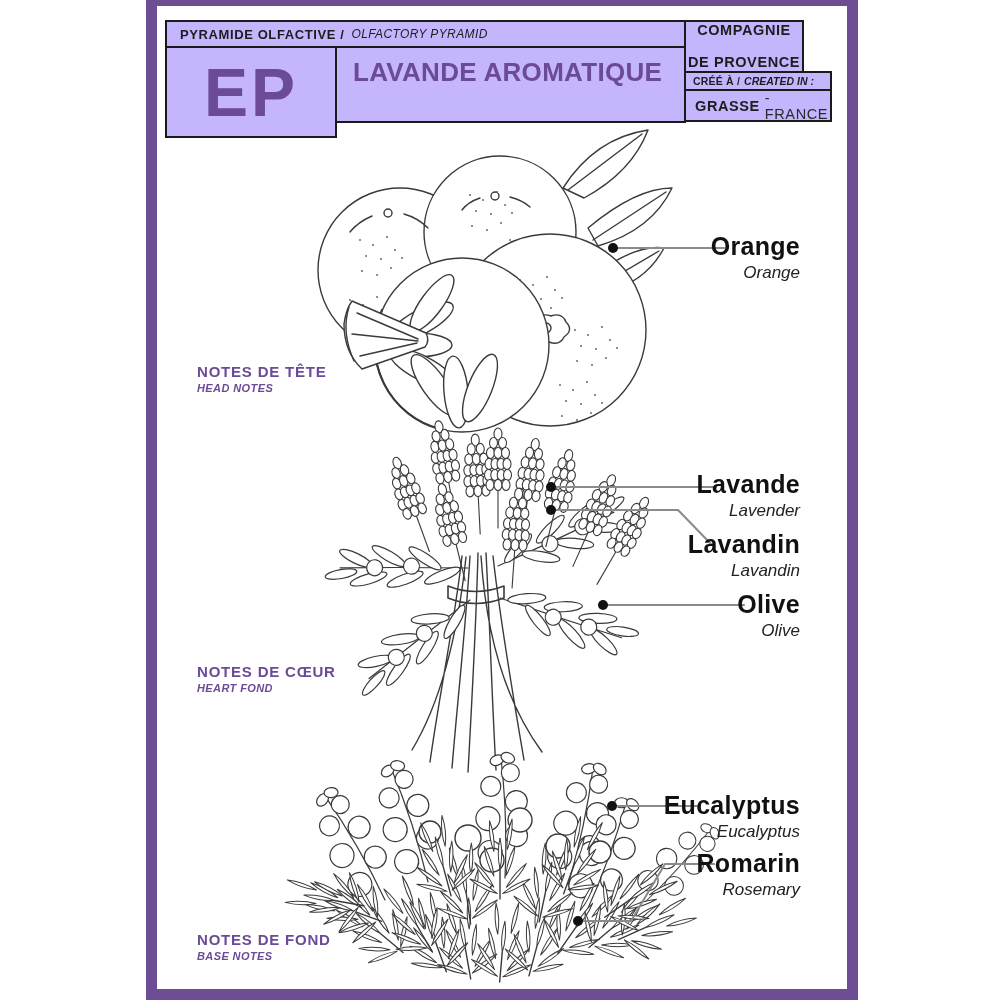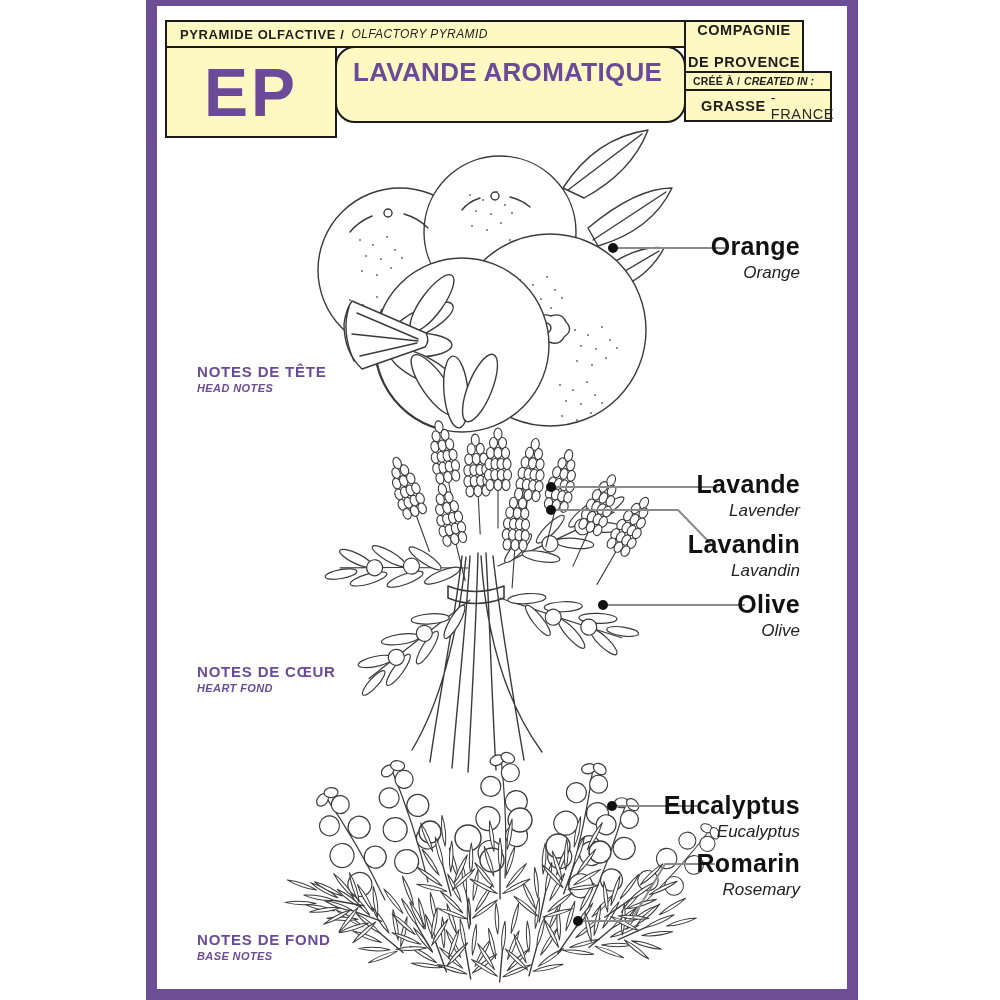--- a/index.html
+++ b/index.html
@@ -6,35 +6,35 @@
   body{
     width:1000px;height:1000px;position:relative;overflow:hidden;
     background:#ffffff;font-family:"Liberation Sans",sans-serif;color:#1d1d1d;
   }
   
   .frame{
     position:absolute;left:146px;top:-5px;width:712px;height:1005px;
     box-sizing:border-box;border:11px solid #6d4d93;background:transparent;
   }
   
-  .box{position:absolute;box-sizing:border-box;border:2px solid #1a1a1a;background:#fef9c3;}
+  .box{position:absolute;box-sizing:border-box;border:2px solid #1a1a1a;background:#c4b5fd;}
   .box-pyramid{left:165px;top:20px;width:521px;height:28px;display:flex;align-items:center;padding-left:13px;}
   .box-pyramid .fr{font-weight:700;font-size:13px;letter-spacing:.6px;}
   .box-pyramid .en{font-style:italic;font-size:12px;letter-spacing:.4px;margin-left:7px;}
   .box-logo{left:165px;top:46px;width:172px;height:92px;display:flex;align-items:center;justify-content:center;}
   .box-logo .ep{font-weight:700;font-size:66px;letter-spacing:3px;color:#6b4a97;line-height:1;transform:scaleY(1.04);}
-  .box-title{left:335px;top:46px;width:351px;height:77px;padding:11px 0 0 16px;border-radius:20px;}
+  .box-title{left:335px;top:46px;width:351px;height:77px;padding:11px 0 0 16px;}
   .box-title .fr{font-weight:700;font-size:26px;letter-spacing:.3px;color:#6b4a97;line-height:1.05;}
   .box-title .en{font-weight:700;font-style:italic;font-size:19px;letter-spacing:.3px;color:#6b4a97;margin-top:3px;}
   .box-brand{left:684px;top:20px;width:120px;height:53px;display:flex;flex-direction:column;align-items:center;justify-content:space-between;}
   .box-brand span{font-weight:700;font-size:14.5px;letter-spacing:.6px;line-height:1.18;}
   .box-created{left:684px;top:71px;width:148px;height:20px;display:flex;align-items:center;padding-left:7px;}
   .box-created .fr{font-weight:700;font-size:10.5px;letter-spacing:.2px;}
   .box-created .en{font-style:italic;font-weight:700;font-size:10.5px;margin-left:4px;}
-  .box-origin{left:684px;top:89px;width:148px;height:33px;display:flex;align-items:center;padding-left:15px;}
+  .box-origin{left:684px;top:89px;width:148px;height:33px;display:flex;align-items:center;padding-left:9px;}
   .box-origin .city{font-weight:700;font-size:14.5px;letter-spacing:.6px;}
   .box-origin .rest{font-weight:400;font-size:14.5px;letter-spacing:.6px;margin-left:5px;color:#2a2a2a;}
   
   .section{position:absolute;left:197px;color:#6b4a97;}
   .section .fr{font-weight:700;font-size:15px;letter-spacing:.8px;line-height:1;}
   .section .en{font-weight:700;font-style:italic;font-size:11px;letter-spacing:.4px;margin-top:4px;line-height:1;}
   .sec-head{top:364px;} .sec-heart{top:664px;} .sec-base{top:932px;}
   
   .note{position:absolute;right:200px;text-align:right;}
   .note .name{font-weight:700;font-size:25px;letter-spacing:.3px;color:#111;line-height:1;}

